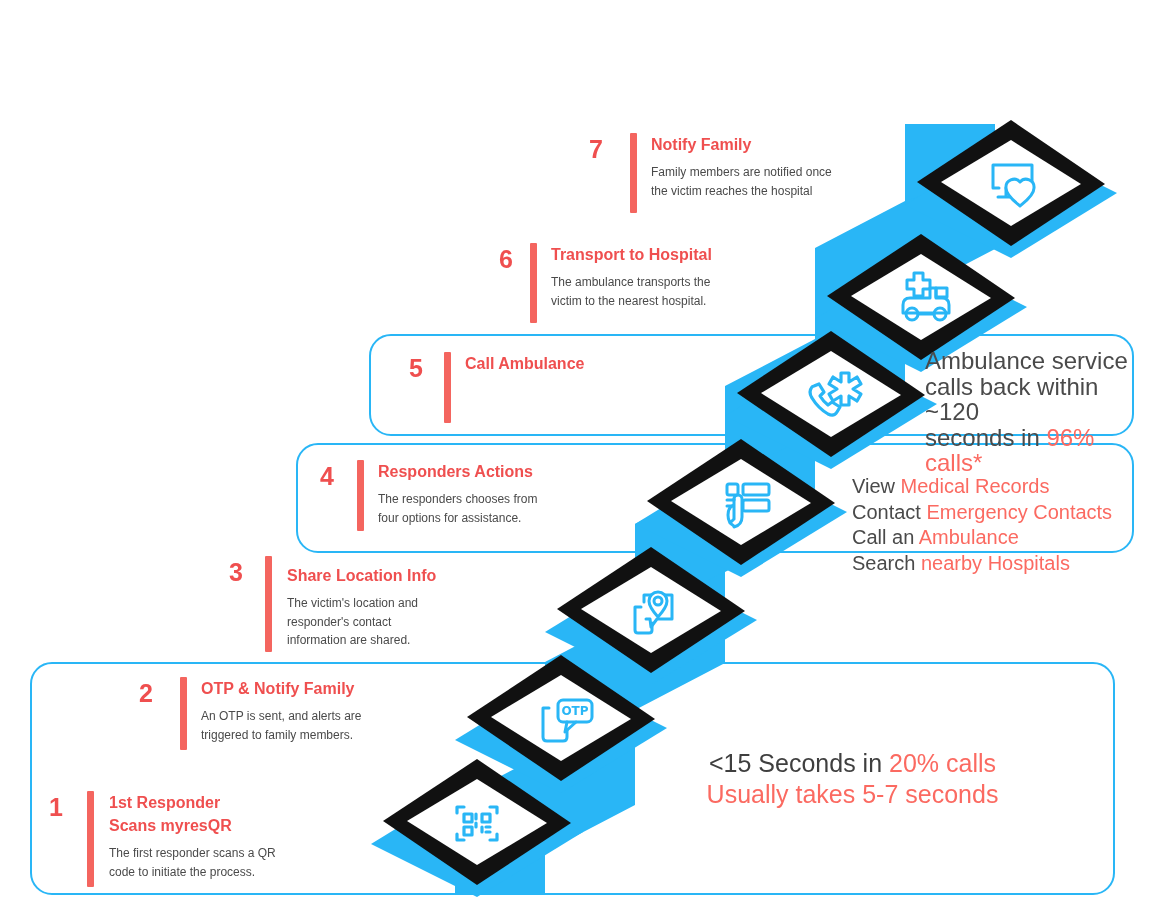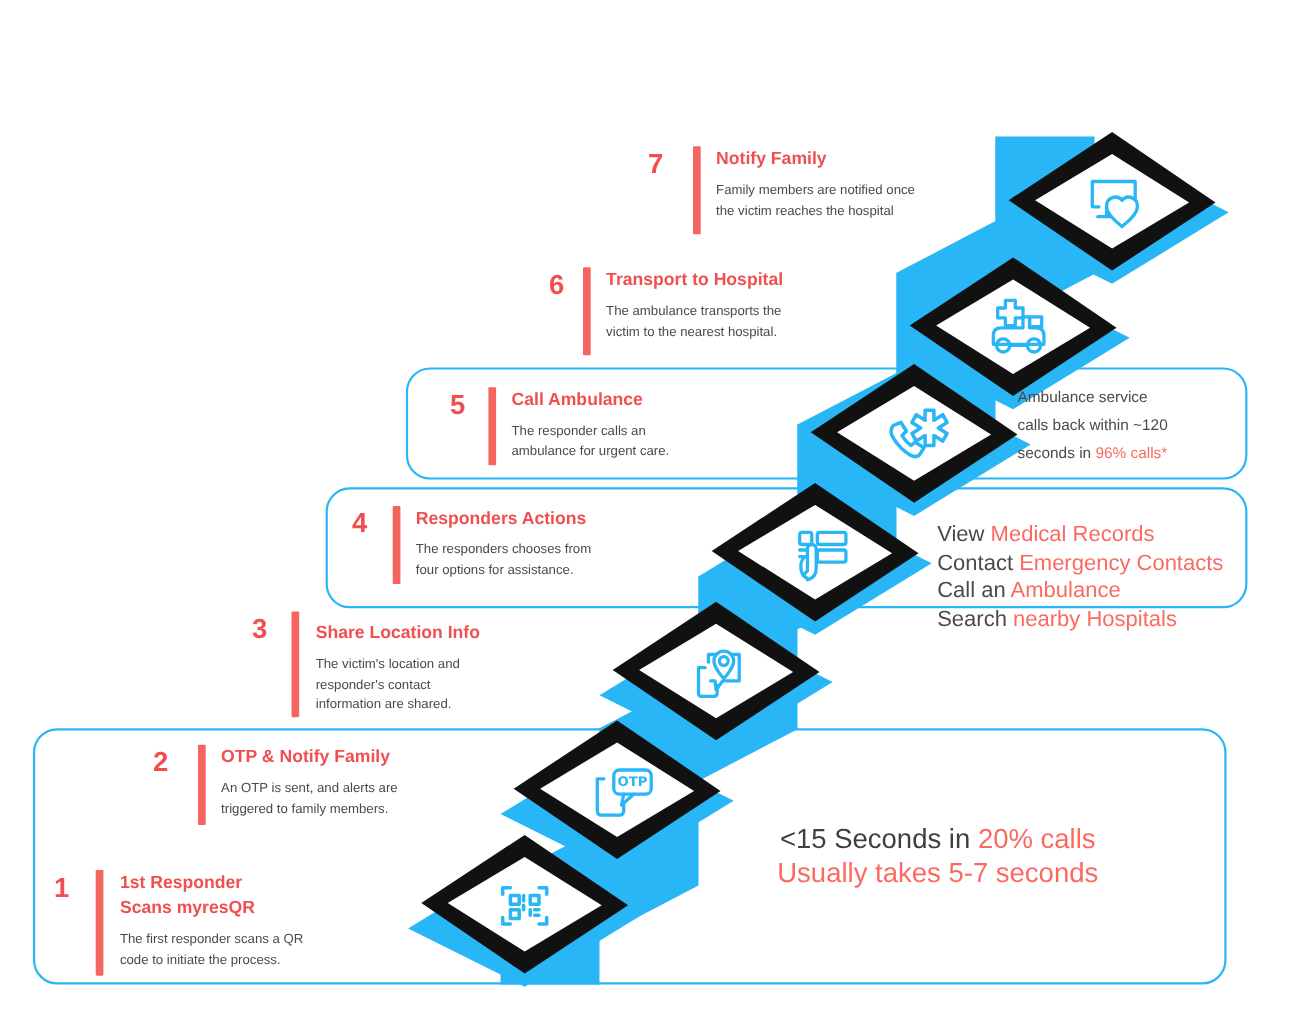--- a/index.html
+++ b/index.html
@@ -59,21 +59,21 @@
     margin:7px 0 0 0;
     white-space:pre-line;
   }
   .step .body{position:absolute;}
 
   
   .note{
     position:absolute;
     z-index:20;
     color:#4a4a4a;
-    font-size:14px;
+    font-size:24px;
     line-height:25.5px;
   }
   .note .hl{color:#fb6a61;}
   .note-options{
     position:absolute;
     z-index:20;
     color:#4a4a4a;
     font-size:20px;
     line-height:25.5px;
   }
@@ -220,22 +220,20 @@
       <p class="desc">The ambulance transports the
 victim to the nearest hospital.</p>
     </div>
   </div>
 
   <div class="step" style="left:395px;top:352px;width:320px;">
     <div class="num" style="left:0px;top:4px;width:28px;">5</div>
     <div class="bar" style="left:49px;top:0px;height:71px;"></div>
     <div class="body" style="left:70px;top:0px;width:240px;">
       <p class="title">Call Ambulance</p>
-      <p class="desc">The responder calls an
-ambulance for urgent care.</p>
     </div>
   </div>
 
   <div class="step" style="left:306px;top:460px;width:330px;">
     <div class="num" style="left:0px;top:4px;width:28px;">4</div>
     <div class="bar" style="left:51px;top:0px;height:71px;"></div>
     <div class="body" style="left:72px;top:0px;width:250px;">
       <p class="title">Responders Actions</p>
       <p class="desc">The responders chooses from
 four options for assistance.</p>

